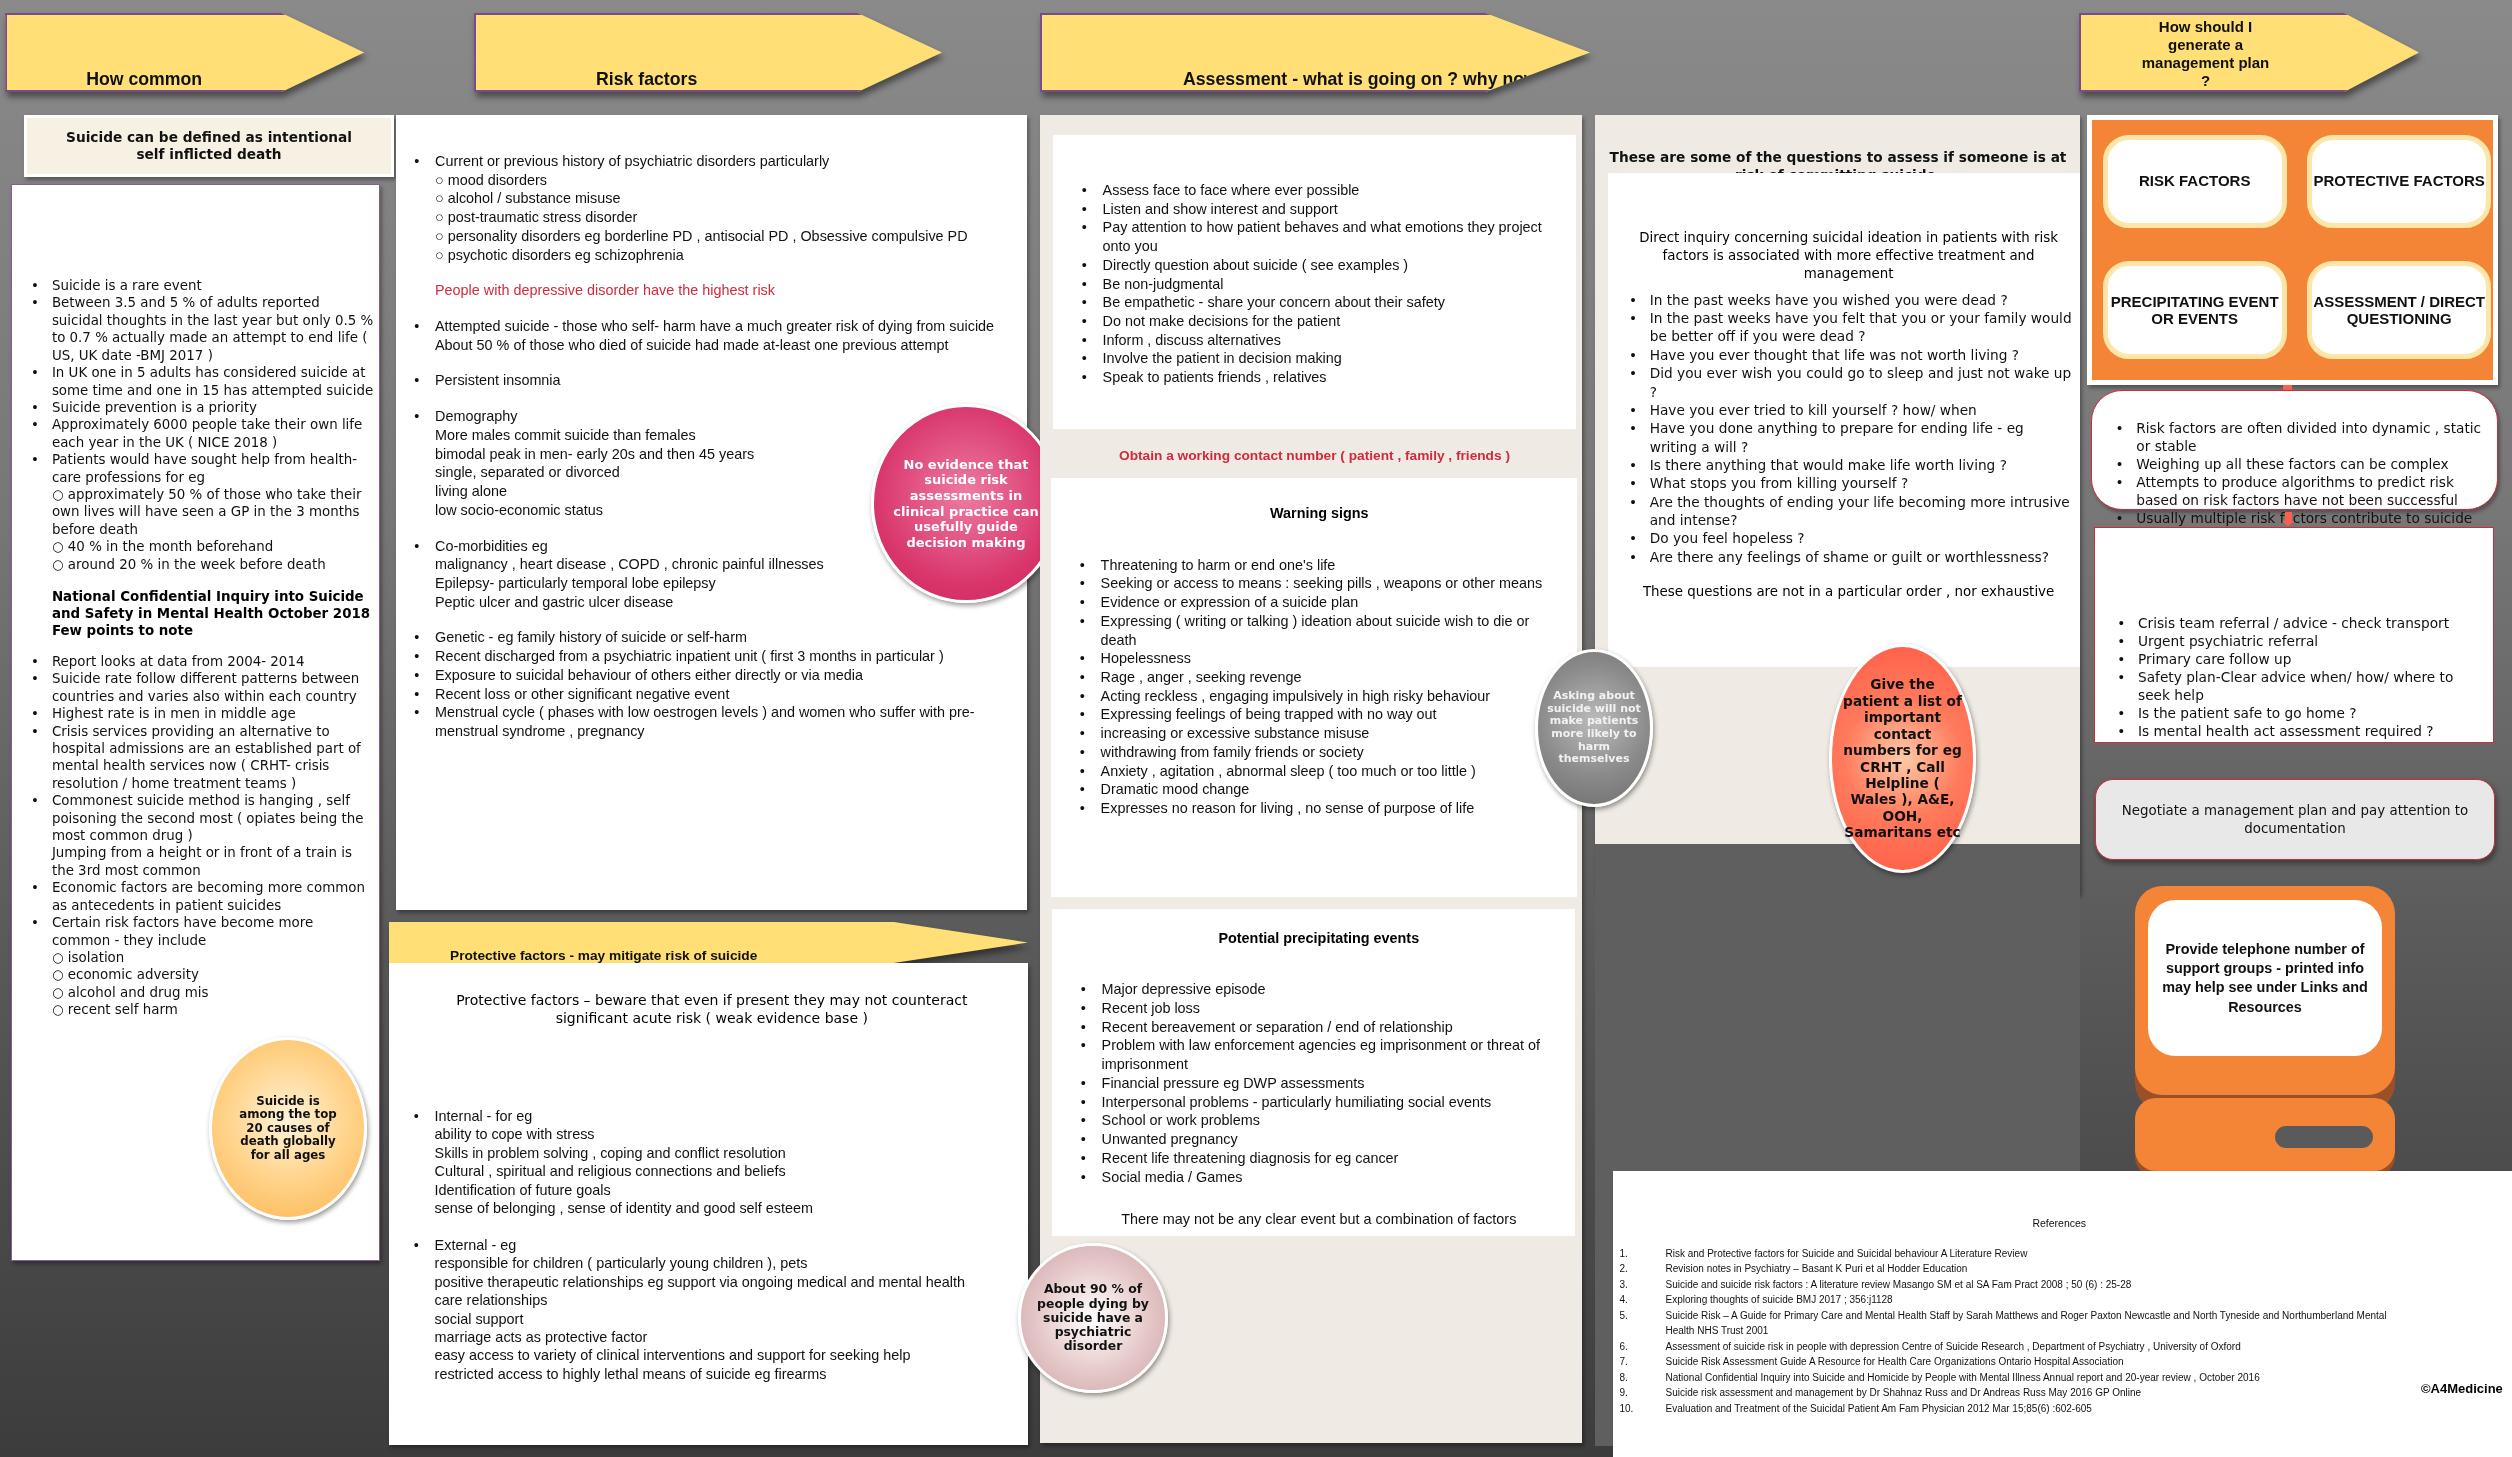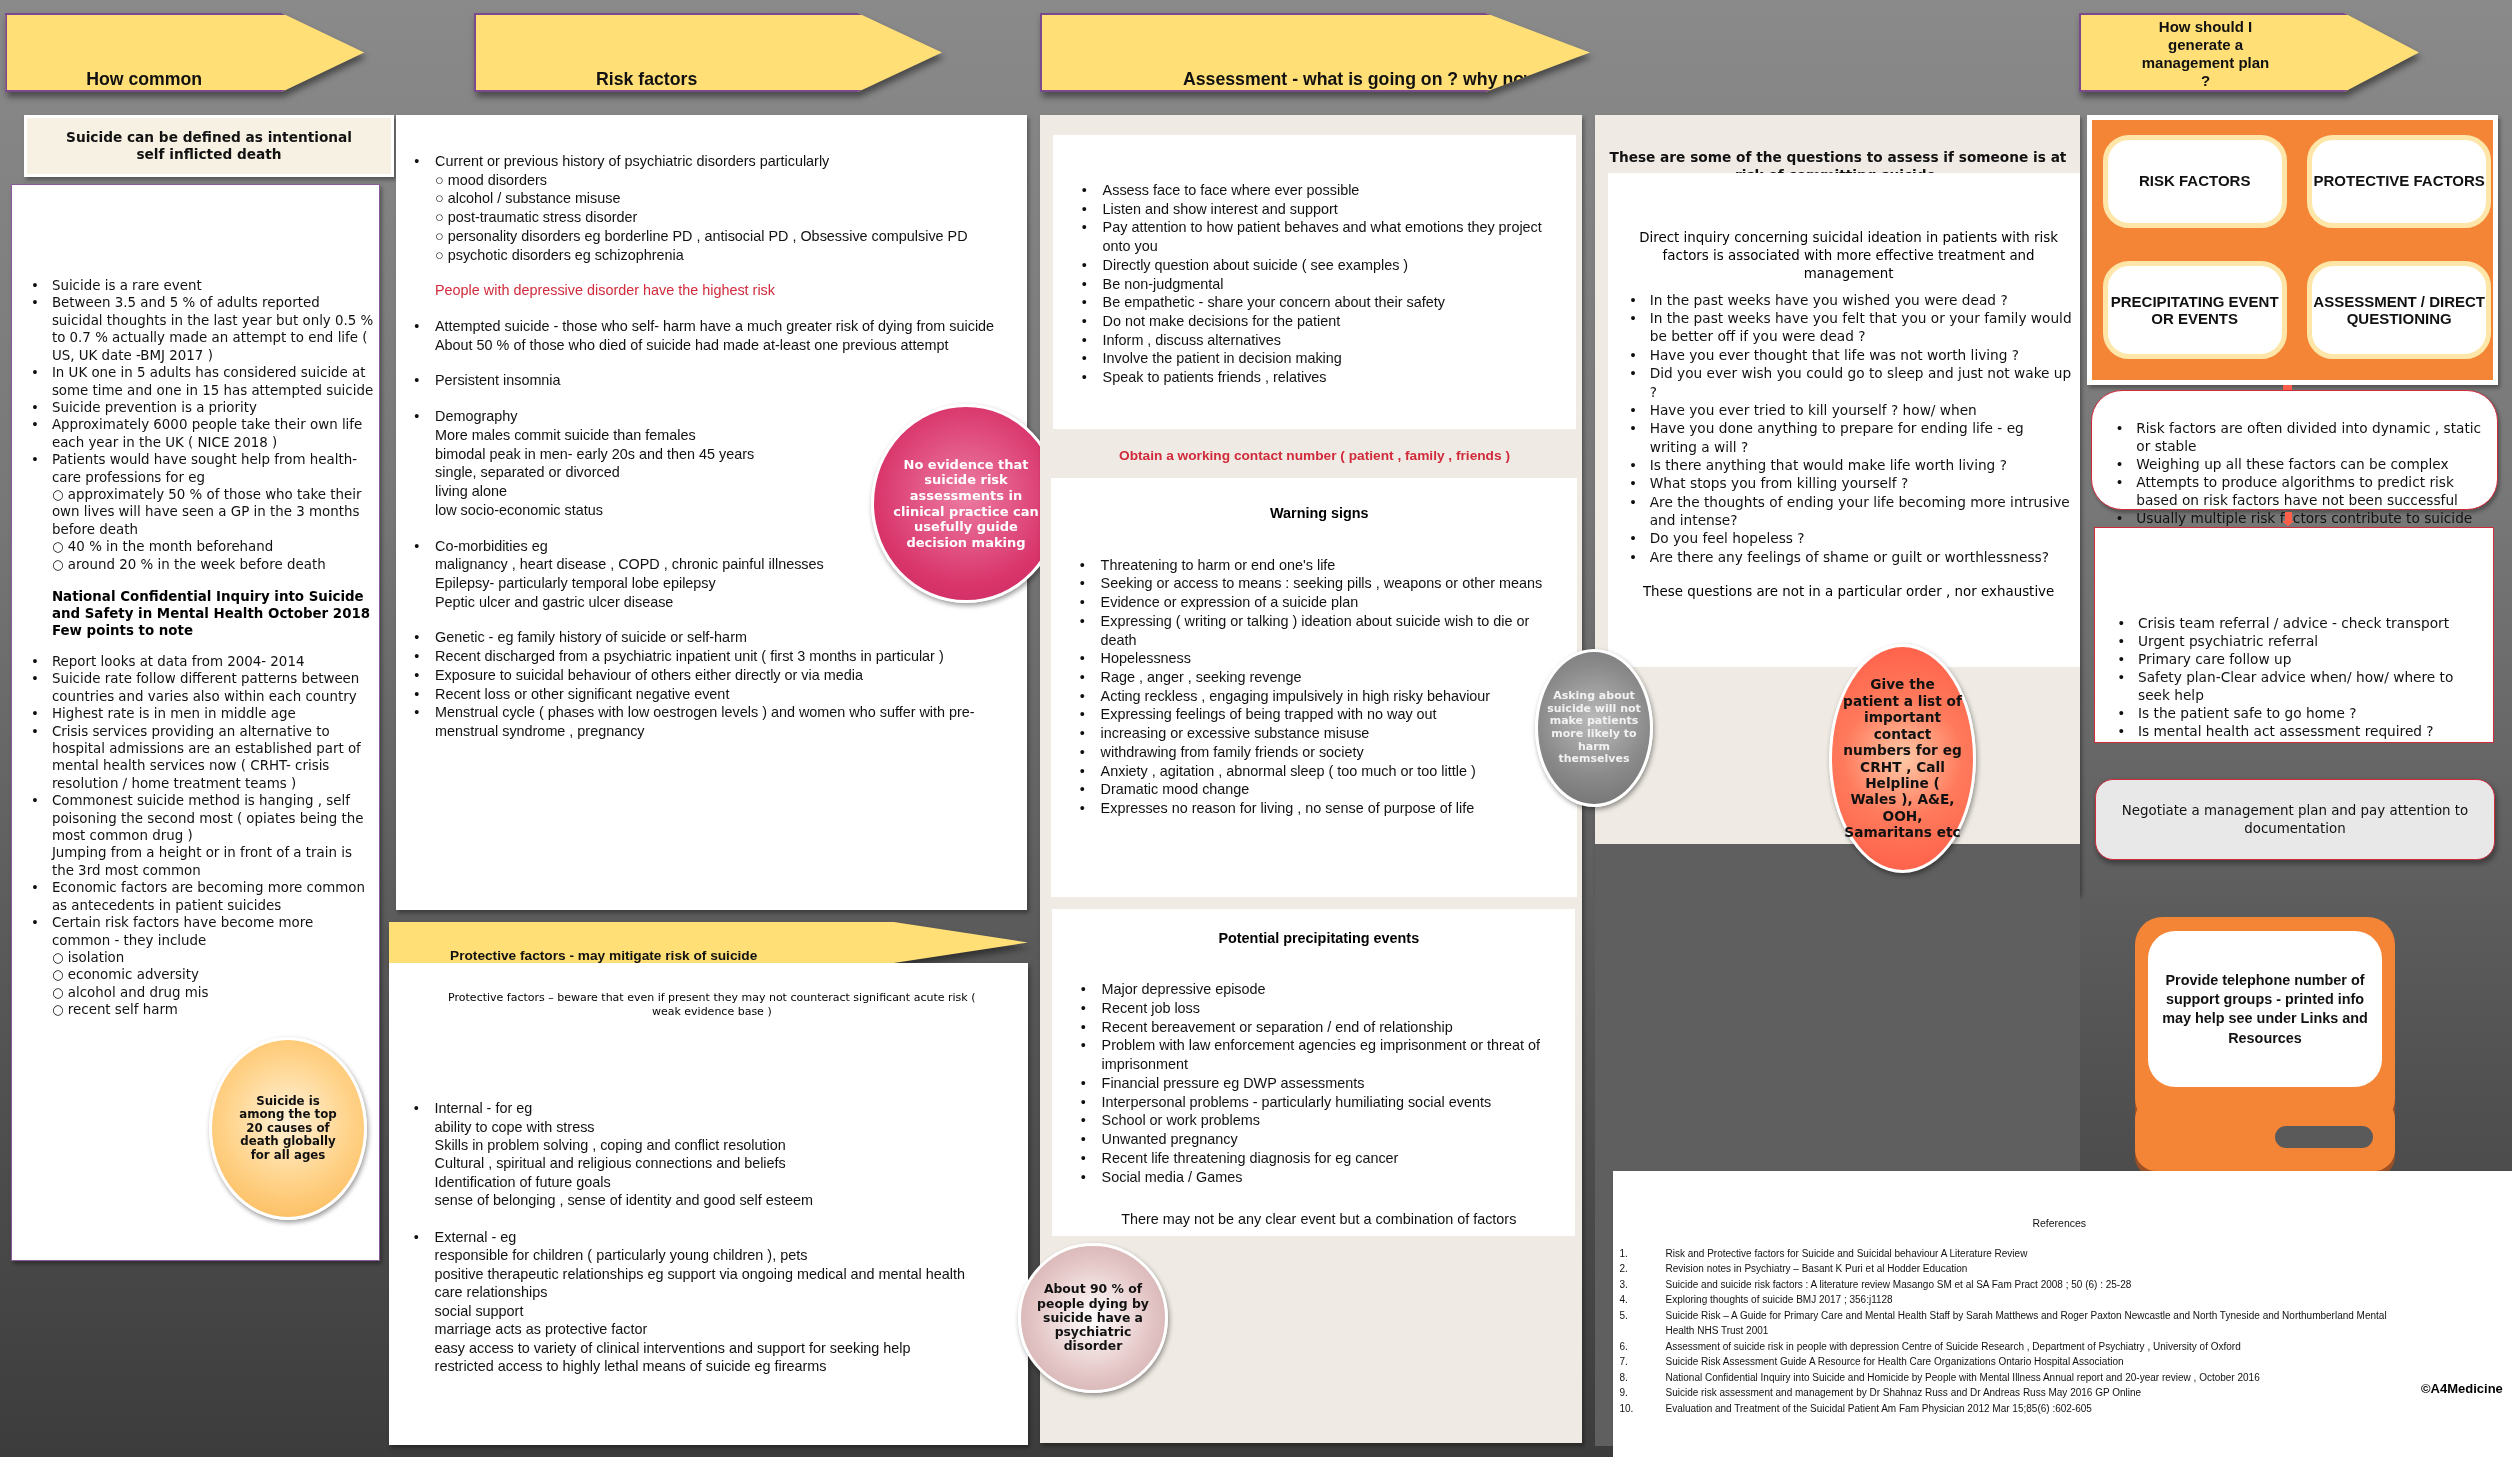--- a/index.html
+++ b/index.html
@@ -156,21 +156,21 @@
 <div class="circle" style="left:871px;top:404px;width:190px;height:199px;background:radial-gradient(circle at 50% 45%, #ec7ca2 0%, #d9356b 65%, #c72760 100%);color:#fff;font-size:13px;line-height:1.2;padding:0 14.4px;">
   <span>No evidence that suicide risk assessments in clinical practice can usefully guide decision making</span>
 </div>
 
 <div class="arrow-wrap" style="left:389px;top:922px;width:639px;height:41px;">
   <div class="shape" style="clip-path:polygon(0 0,79% 0,100% 50%,79% 100%,0 100%);justify-content:flex-start;padding-left:61px;font-size:13.7px;border:none;">
     <span>Protective factors - may mitigate risk of suicide</span>
   </div>
 </div>
 <div class="panel" style="left:389px;top:963px;width:639px;height:482px;padding:27.5px 39px 0 19.6px;font-size:14.4px;line-height:1.28;">
-  <div class="blue" style="text-align:center;font-size:11px;line-height:1.3;padding-left:26px;">Protective factors – beware that even if present they may not counteract significant acute risk ( weak evidence base )</div>
+  <div class="blue" style="text-align:center;font-size:14px;line-height:1.3;padding-left:26px;">Protective factors – beware that even if present they may not counteract significant acute risk ( weak evidence base )</div>
   <ul class="bul cond" style="margin-top:80px;">
     <li style="margin-bottom:18.3px;">
       <span class="sub">Internal - for eg</span>
       <span class="sub">ability to cope with stress</span>
       <span class="sub">Skills in problem solving , coping and conflict resolution</span>
       <span class="sub">Cultural , spiritual and religious connections and beliefs</span>
       <span class="sub">Identification of future goals</span>
       <span class="sub">sense of belonging , sense of identity and good self esteem</span>
     </li>
     <li>
@@ -308,21 +308,21 @@
     <li>Safety plan-Clear advice when/ how/ where to seek help</li>
     <li>Is the patient safe to go home ?</li>
     <li>Is mental health act assessment required ?</li>
   </ul>
 </div>
 
 <div class="abs" style="left:2095px;top:779px;width:400px;height:81px;background:#e8e8e8;border:1.3px solid #d12a3a;border-radius:18.3px;display:flex;align-items:center;justify-content:center;text-align:center;font-size:13.4px;line-height:1.3;padding:0 19.6px;box-shadow:1.3px 3.9px 5.2px rgba(0,0,0,0.35);">
   <span>Negotiate a management plan and pay attention to documentation</span>
 </div>
 
-<div class="abs" style="left:2135px;top:886px;width:260px;height:209px;background:#f58536;border-radius:27.5px;box-shadow:0 15.7px 0 #9c5027;margin-top:31px;">
+<div class="abs" style="left:2135px;top:886px;width:260px;height:209px;background:#f58536;border-radius:27.5px;box-shadow:0 15.7px 0 #9c5027;">
   <div style="position:absolute;left:13px;top:14.4px;width:234px;height:156px;background:#fff;border-radius:27.5px;display:flex;align-items:center;justify-content:center;text-align:center;font-weight:bold;font-size:14.4px;line-height:1.35;padding:0 11.8px;font-family:'Liberation Sans',sans-serif;">Provide telephone number of support groups - printed info may help see under Links and Resources</div>
 </div>
 <div class="abs" style="left:2135px;top:1098px;width:260px;height:73px;background:#f58536;border-radius:21px;box-shadow:0 6.5px 0 #9c5027;">
   <div style="position:absolute;left:140px;top:27.5px;width:98px;height:22px;background:#5a5a5a;border-radius:11px;"></div>
 </div>
 
 <div class="panel" style="left:1613px;top:1171px;width:899px;height:287px;padding:44px 13px 0 6.5px;font-family:'Liberation Sans',sans-serif;font-size:10px;line-height:1.55;">
   <div style="text-align:center;margin-bottom:14.4px;font-size:10.5px;">References</div>
   <ol style="list-style:none;">
     <li style="position:relative;padding-left:46px;"><span style="position:absolute;left:0;">1.</span><span>Risk and Protective factors for Suicide and Suicidal behaviour  A Literature Review</span></li>

